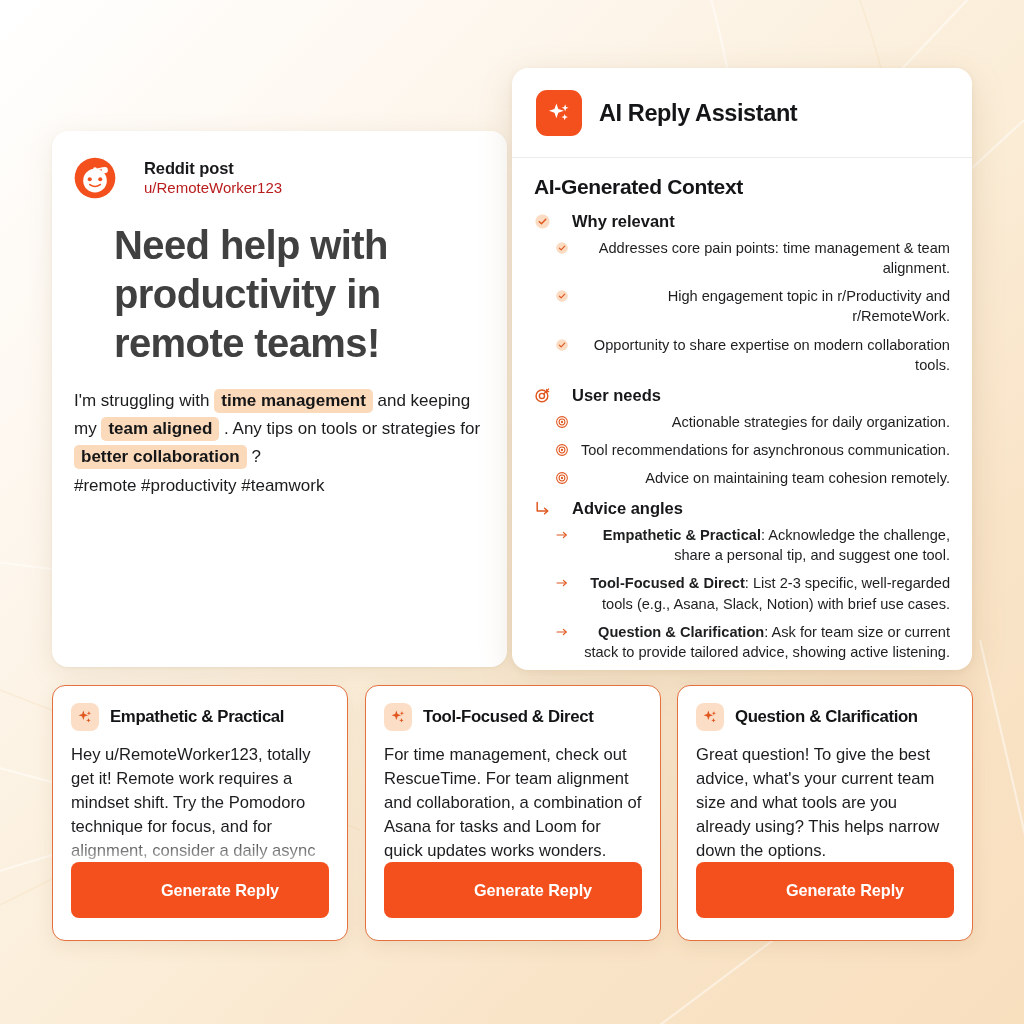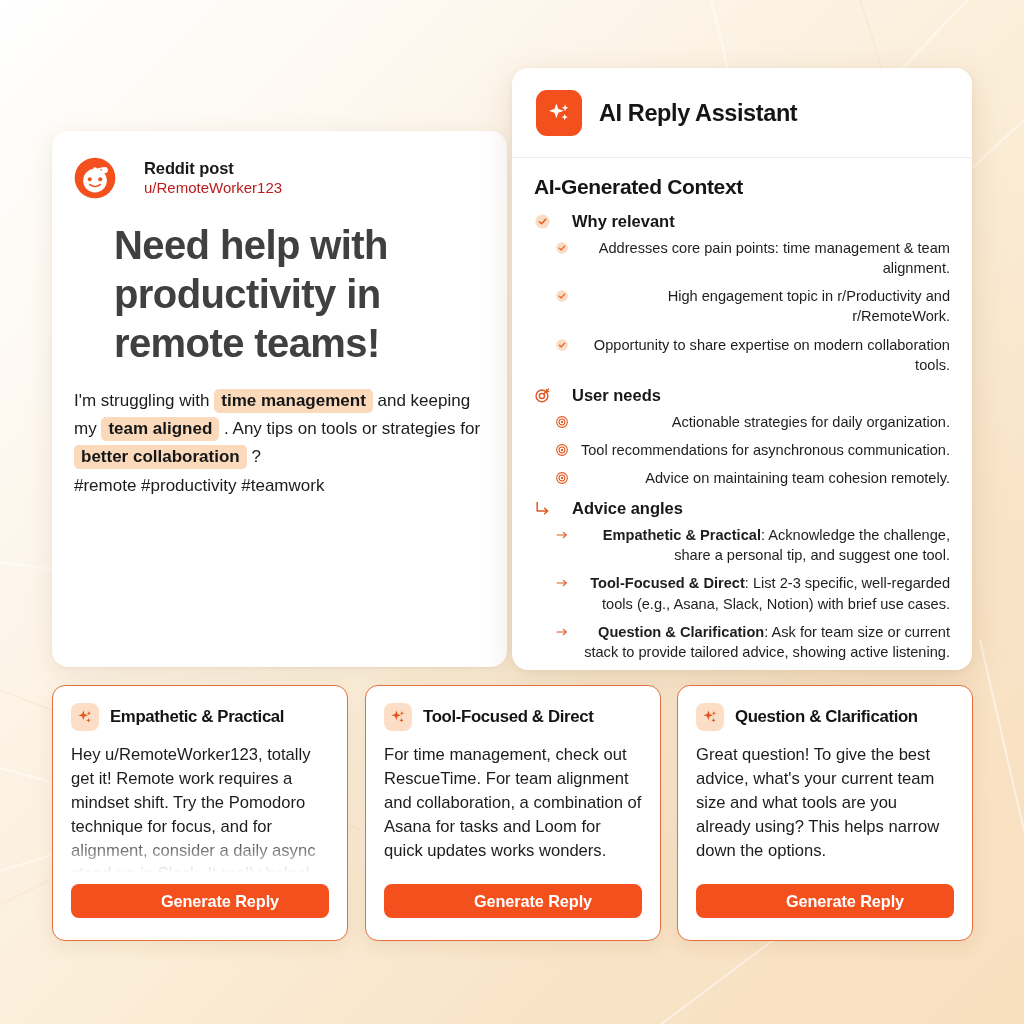--- a/index.html
+++ b/index.html
@@ -172,21 +172,21 @@
   }
   .rcard-body.faded::after {
     content: "";
     position: absolute; left: 0; right: 0; bottom: 0; height: 40px;
     background: linear-gradient(180deg, rgba(255,255,255,0) 0%, #ffffff 92%);
   }
 
   .gen-btn {
     position: absolute;
     left: 18px; right: 18px; bottom: 22px;
-    height: 34px;
+    height: 56px;
     background: #f4501e;
     border: none;
     border-radius: 8px;
     color: #ffffff;
     font-family: "Liberation Sans", sans-serif;
     font-size: 16.3px;
     font-weight: bold;
     letter-spacing: -0.1px;
     cursor: pointer;
     padding-left: 40px;

